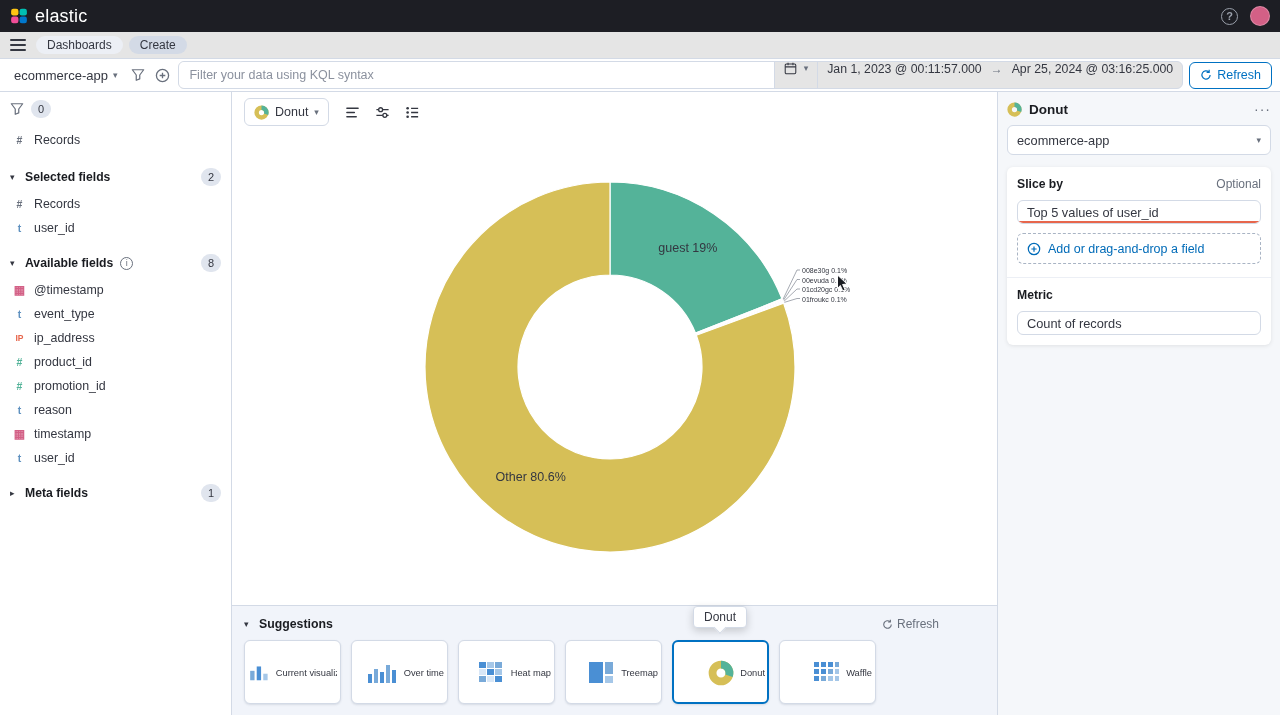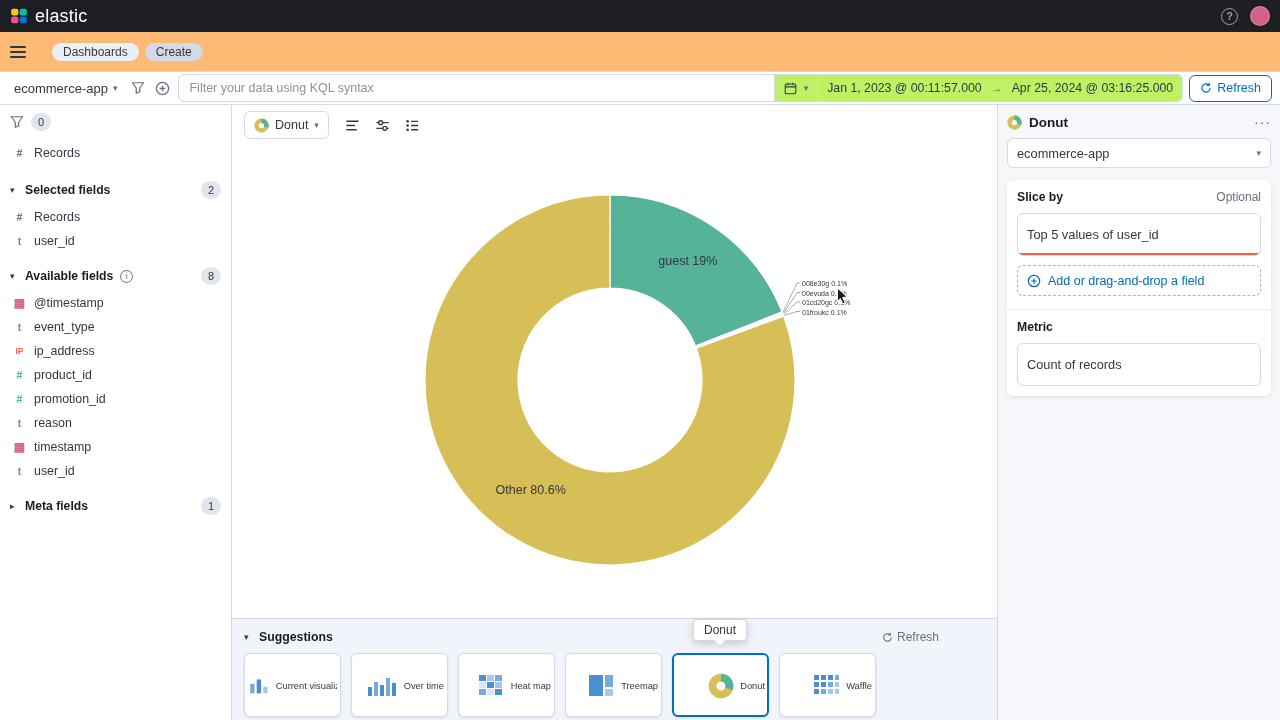--- a/index.html
+++ b/index.html
@@ -10,36 +10,36 @@
 .brand{display:flex;align-items:center;gap:7px}
 .brand-name{color:#ffffff;font-size:18px;font-weight:400;letter-spacing:.2px}
 .gsearch{position:absolute;left:50%;transform:translateX(-50%);width:400px;height:22px;background:#2b2d35;border-radius:5px;display:flex;align-items:center;padding:0 6px;gap:6px;cursor:text}
 .gsearch-ph{color:#8e939e;font-size:12px;flex:1;white-space:nowrap;overflow:hidden}
 .kbd{background:#3b3e47;color:#aeb4bf;font-size:10px;border-radius:3px;padding:0 6px;height:16px;line-height:16px}
 .top-right{margin-left:auto;display:flex;align-items:center;gap:12px}
 .help-icon{width:17px;height:17px;border:1.4px solid #9aa0ab;border-radius:50%;color:#9aa0ab;font-size:11px;display:flex;align-items:center;justify-content:center;font-weight:700;cursor:pointer}
 .avatar{width:20px;height:20px;border-radius:50%;background:#d36086;cursor:pointer;border:1px solid rgba(255,255,255,.25)}
 
 
-.navbar{height:40px;border-bottom:1px solid #d3dae6;display:flex;align-items:center;padding:0 10px;gap:26px;background:#fdba74}
+.navbar{height:27px;border-bottom:1px solid #d3dae6;display:flex;align-items:center;padding:0 10px;gap:10px;background:#e5e5e5}
 .hamburger{width:16px;display:flex;flex-direction:column;gap:3px;cursor:pointer}
 .hamburger i{height:2px;background:#343741;border-radius:1px}
 .crumbs{display:flex;align-items:center;gap:6px}
 .crumb{background:#eceff5;border-radius:10px;padding:2px 11px;font-size:12px;color:#343741;cursor:pointer;white-space:nowrap}
 .crumb.current{background:#d3dae6;font-weight:500}
 .nav-right{margin-left:auto;display:flex;align-items:center;gap:15px}
 .nav-link{font-size:12.5px;color:#343741;cursor:pointer;white-space:nowrap}
 .save-btn{background:#0071c2;color:#fff;border:none;border-radius:5px;height:25px;padding:0 11px;display:flex;align-items:center;gap:5px;font-size:12.5px;cursor:pointer;font-family:inherit;white-space:nowrap}
 
 
 .querybar{height:33px;border-bottom:1px solid #d3dae6;display:flex;align-items:center;padding:0 8px;gap:6px;background:#fff}
 .dv-btn{display:flex;align-items:center;gap:5px;font-size:13px;font-weight:500;padding:0 6px;height:27px;cursor:pointer;background:none;border:none;color:#343741;font-family:inherit;white-space:nowrap}
 .caret{font-size:9px;color:#69707d;line-height:1}
 .icon-btn{background:none;border:none;cursor:pointer;display:flex;align-items:center;justify-content:center;padding:2px}
-.qgroup{flex:1;display:flex;align-items:center;height:28px;border:1px solid #d3dae6;border-radius:6px;background:#bef264;overflow:hidden}
+.qgroup{flex:1;display:flex;align-items:flex-start;height:28px;border:1px solid #d3dae6;border-radius:6px;background:#e5e5e5;overflow:hidden}
 .kql-input{flex:1;border:none;outline:none;height:100%;padding:0 10px;font-size:12.5px;font-family:inherit;color:#343741}
 .kql-input::placeholder{color:#8b919e}
 .vdiv{width:1px;align-self:stretch;background:#d3dae6}
 .dateseg{display:flex;align-items:center;gap:7px;padding:0 9px;font-size:12.3px;white-space:nowrap;cursor:pointer}
 .refresh-btn{height:27px;border:1px solid #0071c2;border-radius:6px;background:#fff;color:#0071c2;display:flex;align-items:center;gap:5px;font-size:12.5px;padding:0 10px;cursor:pointer;font-family:inherit;white-space:nowrap}
 
 
 .workspace{display:flex;height:623px}
 
 
@@ -88,21 +88,21 @@
 .config{width:283px;background:#f5f7fa;border-left:1px solid #d3dae6;padding:9px;display:flex;flex-direction:column;flex:none}
 .layer-head{display:flex;align-items:center;gap:7px;margin-bottom:8px}
 .layer-title{font-size:13.5px;font-weight:600;color:#1a1c21}
 .ellipsis-btn{margin-left:auto;color:#69707d;font-size:14px;letter-spacing:1px;cursor:pointer;background:none;border:none;font-family:inherit}
 .dv-select{height:30px;background:#fff;border:1px solid #d3dae6;border-radius:6px;display:flex;align-items:center;padding:0 9px;font-size:12.8px;cursor:pointer;margin-bottom:12px}
 .dv-select .caret{margin-left:auto}
 .cfg-card{background:#fff;border-radius:6px;padding:10px;box-shadow:0 1px 4px rgba(0,0,0,.09)}
 .cfg-row-head{display:flex;align-items:flex-end}
 .cfg-label{font-size:12.2px;font-weight:700;color:#1a1c21}
 .cfg-opt{margin-left:auto;font-size:12px;color:#69707d}
-.dim-row{position:relative;margin-top:9px;height:43px;border:1px solid #d3dae6;border-radius:6px;background:#fff;display:flex;align-items:center;padding:0 9px;font-size:12.8px;cursor:pointer;white-space:nowrap;overflow:hidden}
+.dim-row{position:relative;margin-top:9px;height:24px;border:1px solid #d3dae6;border-radius:6px;background:#fff;display:flex;align-items:center;padding:0 9px;font-size:12.8px;cursor:pointer;white-space:nowrap;overflow:hidden}
 .dim-row.warn::after{content:"";position:absolute;left:0;right:0;bottom:0;height:2.5px;background:#e7664c;border-radius:0 0 5px 5px}
 .add-field{margin-top:9px;height:31px;border:1px dashed #a9b4c4;border-radius:6px;display:flex;align-items:center;gap:7px;padding:0 9px;font-size:12.5px;color:#006bb8;cursor:pointer;background:#fff;font-family:inherit;width:100%}
 .cfg-sep{height:1px;background:#eceff5;margin:13px -10px 10px}
 </style>
 </head>
 <body>
 
 <header class="topbar">
   <div class="brand">
     <svg width="18" height="18" viewBox="0 0 32 32">

